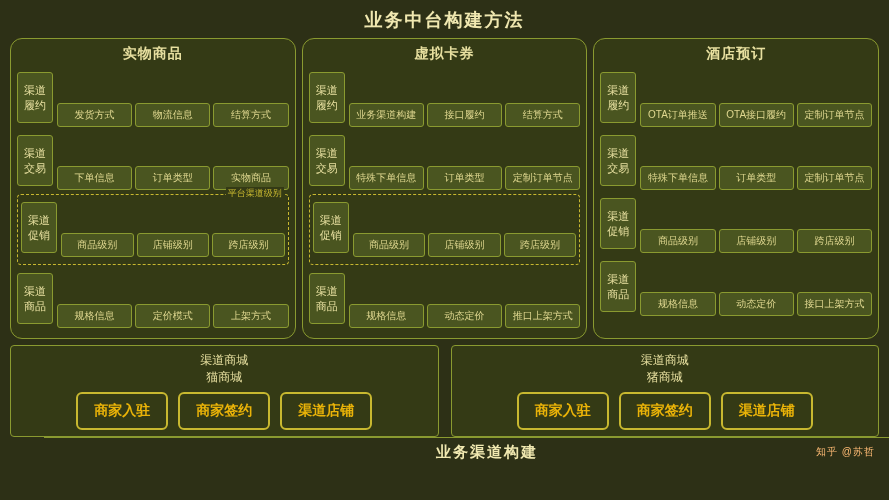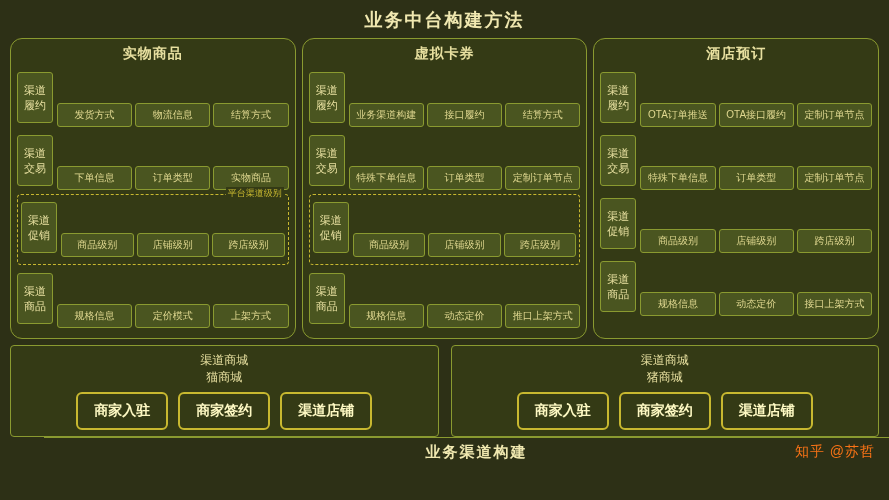--- a/index.html
+++ b/index.html
@@ -141,21 +141,21 @@
     .bottom-buttons {
       display: flex;
       gap: 10px;
       justify-content: center;
     }
 
     .big-btn {
       border: 2px solid #c8b830;
       border-radius: 6px;
       background-color: transparent;
-      color: #fef9c3;
+      color: #eab308;
       font-size: 14px;
       font-weight: bold;
       padding: 8px 16px;
       cursor: pointer;
       min-width: 80px;
       text-align: center;
     }
 
     .footer-bar {
       display: flex;
@@ -170,22 +170,22 @@
     .footer-center {
       flex: 1;
       text-align: center;
       font-size: 15px;
       font-weight: bold;
       color: #f0e8b0;
       letter-spacing: 2px;
     }
 
     .footer-right {
-      font-size: 14px;
-      color: #f97316;
+      font-size: 10px;
+      color: #fdba74;
       letter-spacing: 1px;
     }
 
     .footer-left {
       width: 100px;
     }
   </style>
 </head>
 <body>
 

